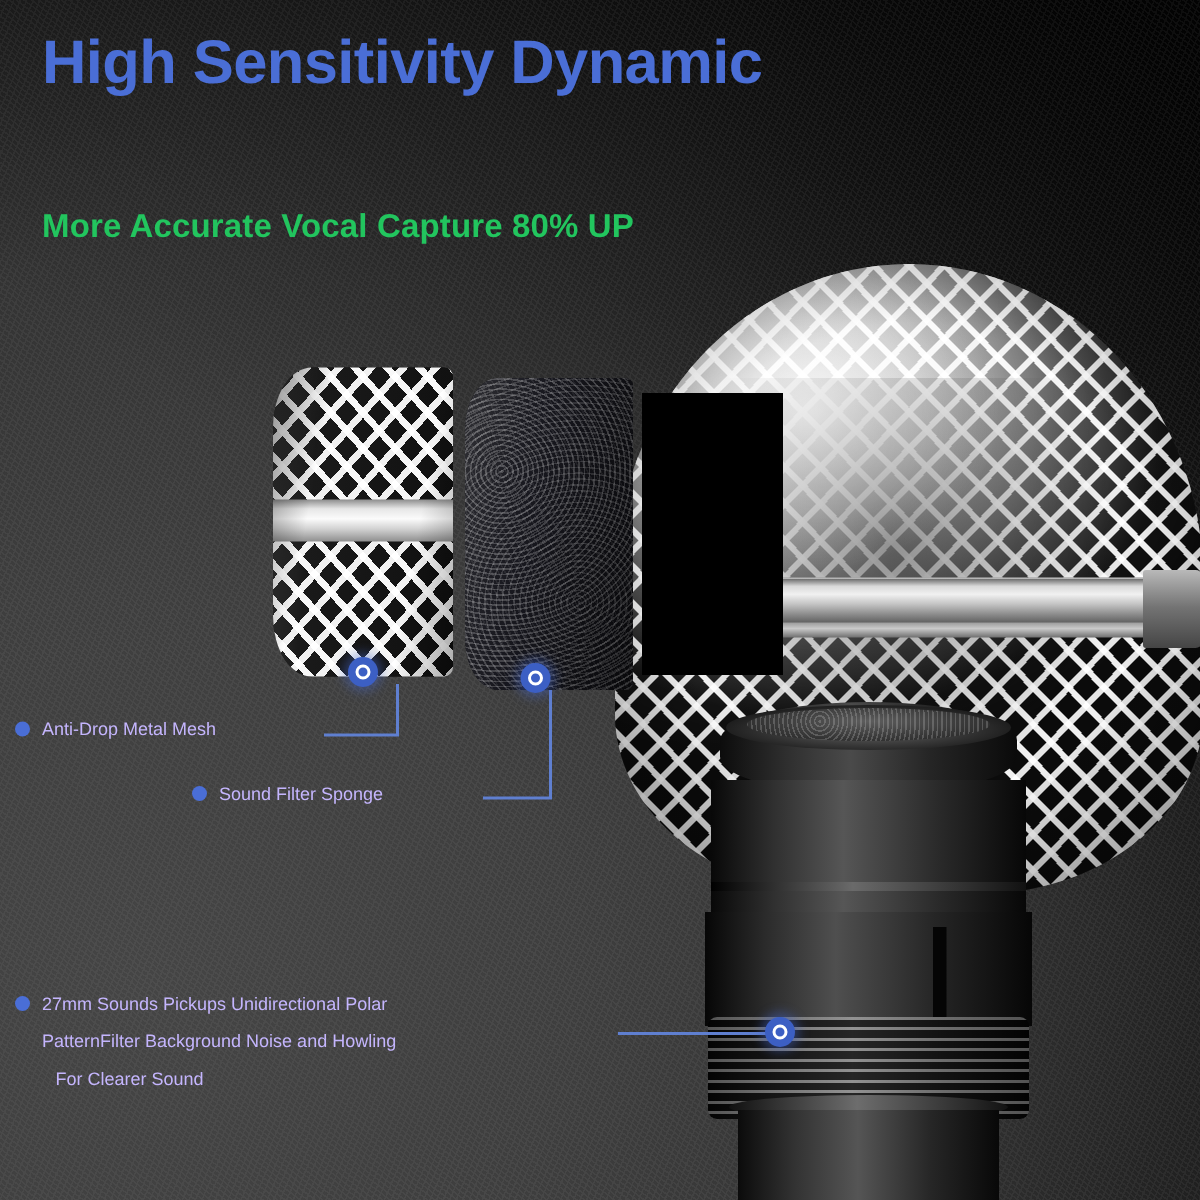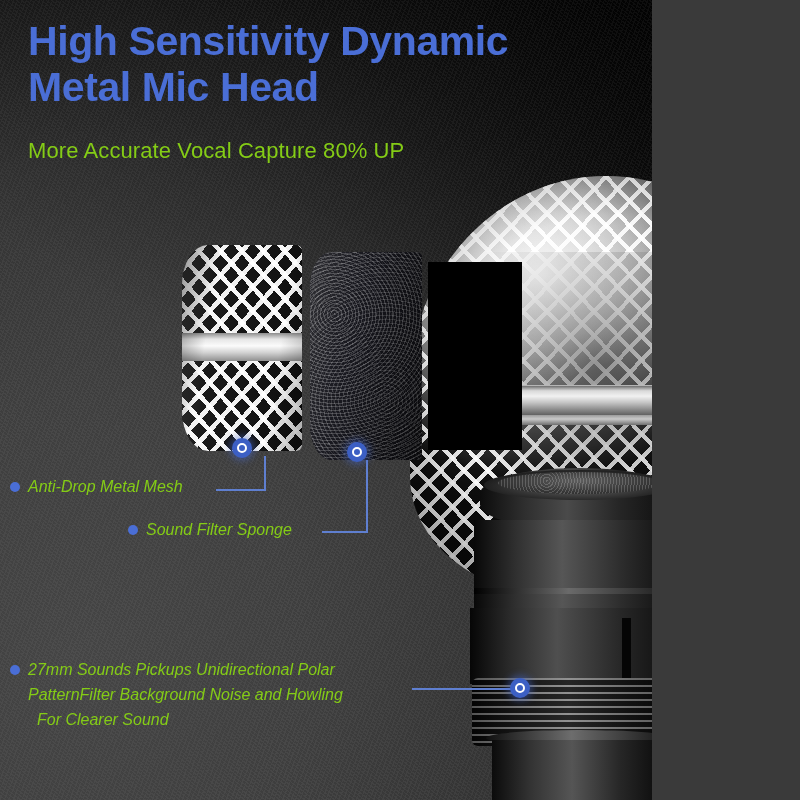--- a/index.html
+++ b/index.html
@@ -1,39 +1,39 @@
 <!DOCTYPE html>
 <html><head>
 <meta charset="utf-8">
 <style>
   html,body{margin:0;padding:0;}
   body{
     width:800px;height:800px;overflow:hidden;
     font-family:"Liberation Sans","DejaVu Sans",sans-serif;
     background:#3a3a3a;
   }
-  #stage{position:relative;width:652px;height:800px;overflow:hidden;background:#3a3a3a;}
+  #stage{position:relative;width:800px;height:800px;overflow:hidden;background:#3a3a3a;}
 
   
   .bg-base{position:absolute;inset:0;background:#3d3d3d;}
   .bg-grad{position:absolute;inset:0;
     background:radial-gradient(120% 110% at 12% 82%, #454545 0%, #3e3e3e 30%, #333333 55%, #1d1d1d 78%, #0c0c0c 100%);}
   .bg-grad2{position:absolute;inset:0;
     background:linear-gradient(210deg, rgba(0,0,0,0.78) 0%, rgba(0,0,0,0.30) 26%, rgba(0,0,0,0.0) 52%);}
   .bg-noise{position:absolute;inset:0;opacity:.045;
     background-image:
       repeating-linear-gradient(37deg, #fff 0 1px, transparent 1px 3px),
       repeating-linear-gradient(113deg, #fff 0 1px, transparent 1px 4px);}
 
   
   .title{position:absolute;left:28px;top:18px;width:700px;
     color:#4a6ed6;font-size:41px;font-weight:bold;line-height:46px;letter-spacing:-.4px;}
   .title .l2{display:block;}
   .subtitle{position:absolute;left:28px;top:138px;
-    color:#84cc16;font-size:22px;font-weight:normal;letter-spacing:.1px;}
+    color:#22c55e;font-size:22px;font-weight:bold;letter-spacing:.1px;}
 
   
   .mic-head{position:absolute;left:410px;top:176px;width:392px;height:430px;}
   .head-body{position:absolute;left:0;top:0;width:392px;height:420px;
     border-radius:196px 196px 150px 150px / 210px 210px 120px 120px;
     background:
       radial-gradient(60% 48% at 34% 24%, #efefef 0%, #d0d0d0 32%, #9b9b9b 62%, #5c5c5c 86%, #2a2a2a 100%);
     overflow:hidden;}
   .mesh-weave{position:absolute;inset:-8%;
     background-image:
@@ -109,21 +109,21 @@
       repeating-radial-gradient(circle at 22% 30%, rgba(255,255,255,.20) 0 1.1px, rgba(0,0,0,0) 1.1px 3.4px),
       repeating-radial-gradient(circle at 68% 72%, rgba(255,255,255,.15) 0 1px, rgba(0,0,0,0) 1px 3.9px),
       repeating-linear-gradient(62deg, rgba(255,255,255,.07) 0 1px, rgba(0,0,0,0) 1px 4px),
       linear-gradient(100deg,#232328 0%,#191920 40%,#0e0e12 100%);}
   .panel-sponge .sh{position:absolute;inset:0;
     background:linear-gradient(100deg, rgba(255,255,255,.06) 0%, rgba(0,0,0,0) 30%, rgba(0,0,0,.38) 100%);}
 
   .panel-black{position:absolute;left:428px;top:262px;width:94px;height:188px;background:#000;}
 
   
-  .callout{position:absolute;color:#84cc16;font-size:16px;line-height:25px;white-space:nowrap;font-style:italic;}
+  .callout{position:absolute;color:#c4b5fd;font-size:12px;line-height:25px;white-space:nowrap;}
   .callout.multi{white-space:normal;}
   .dot{display:inline-block;width:10px;height:10px;border-radius:50%;
     background:#4a6ed6;vertical-align:middle;margin-right:8px;margin-top:-2px;}
   .marker{position:absolute;width:20px;height:20px;border-radius:50%;
     background:#3c5fc4;box-shadow:0 0 7px 3px rgba(70,105,205,.45);}
   .marker::after{content:"";position:absolute;left:5px;top:5px;width:10px;height:10px;
     border-radius:50%;border:2px solid #ffffff;box-sizing:border-box;}
   .line{position:absolute;background:#5f7fd0;}
   .line.h{height:1.6px;}
   .line.v{width:1.6px;}
@@ -170,21 +170,20 @@
 
   <div class="panel-sponge">
     <div class="tex"></div>
     <div class="sh"></div>
   </div>
 
   <div class="panel-black"></div>
 
   <div class="title">
     <span>High Sensitivity Dynamic</span>
-    <span class="l2">Metal Mic Head</span>
   </div>
   <div class="subtitle">More Accurate Vocal Capture 80% UP</div>
 
   <div class="callout" style="left:10px;top:474px;">
     <span class="dot"></span><span>Anti-Drop Metal Mesh</span>
   </div>
   <div class="line h" style="left:216px;top:489px;width:50px;"></div>
   <div class="line v" style="left:264px;top:456px;height:34px;"></div>
   <div class="marker" style="left:232px;top:438px;"></div>
 

